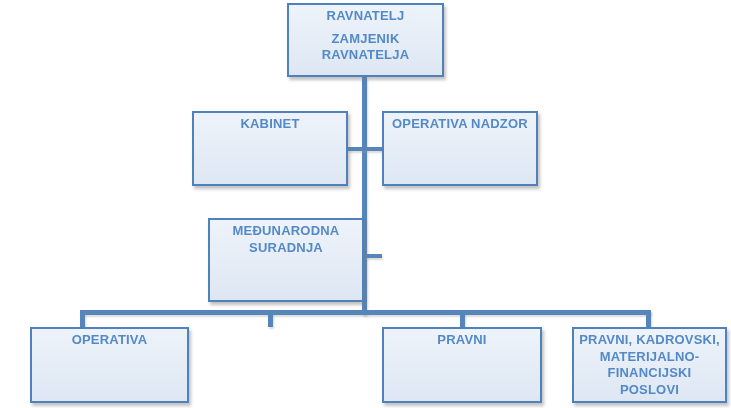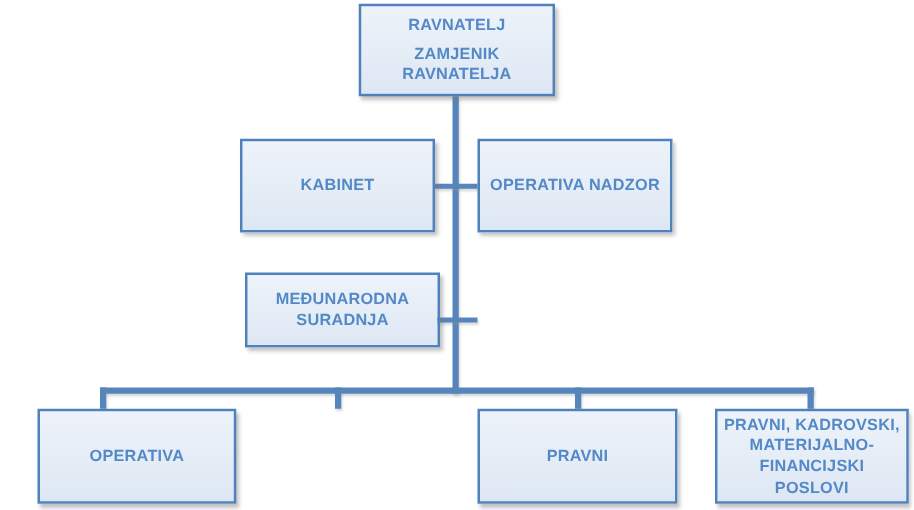--- a/index.html
+++ b/index.html
@@ -35,31 +35,30 @@
     box-shadow: 2px 3px 3px rgba(120,120,120,0.45);
     color: var(--text);
     font-weight: bold;
     font-size: 13px;
     line-height: 1.28;
     letter-spacing: 0.2px;
     text-align: center;
     display: flex;
     flex-direction: column;
     align-items: center;
-    justify-content: center;
     padding: 3px 4px;
   }
   .org-box .lbl { width: 100%; }
   .root-line2 { margin-top: 6px; max-width: 120px; }
 
   
   .b-root        { left: 287px; top: 3px;   width: 157px; height: 74px; }
   .b-kabinet     { left: 192px; top: 111px; width: 156px; height: 75px; }
   .b-unutarnji   { left: 382px; top: 111px; width: 156px; height: 75px; }
-  .b-medunarodna { left: 196px; top: 218px; width: 156px; height: 60px; }
+  .b-medunarodna { left: 208px; top: 218px; width: 156px; height: 84px; }
   .b-nacionalni  { left: 382px; top: 218px; width: 156px; height: 76px; }
   .b-operativa   { left: 2px;   top: 327px; width: 159px; height: 76px; margin-left: 28px; }
   .b-analitika   { left: 192px; top: 327px; width: 157px; height: 76px; }
   .b-tehnika     { left: 382px; top: 327px; width: 160px; height: 76px; }
   .b-pravni      { left: 572px; top: 327px; width: 155px; height: 76px; }
 
   
   .l-trunk  { left: 362px; top: 77px;  width: 5px;   height: 238px; }
   .l-row2   { left: 348px; top: 147px; width: 34px;  height: 4px; }
   .l-row3   { left: 348px; top: 254px; width: 34px;  height: 4px; }

